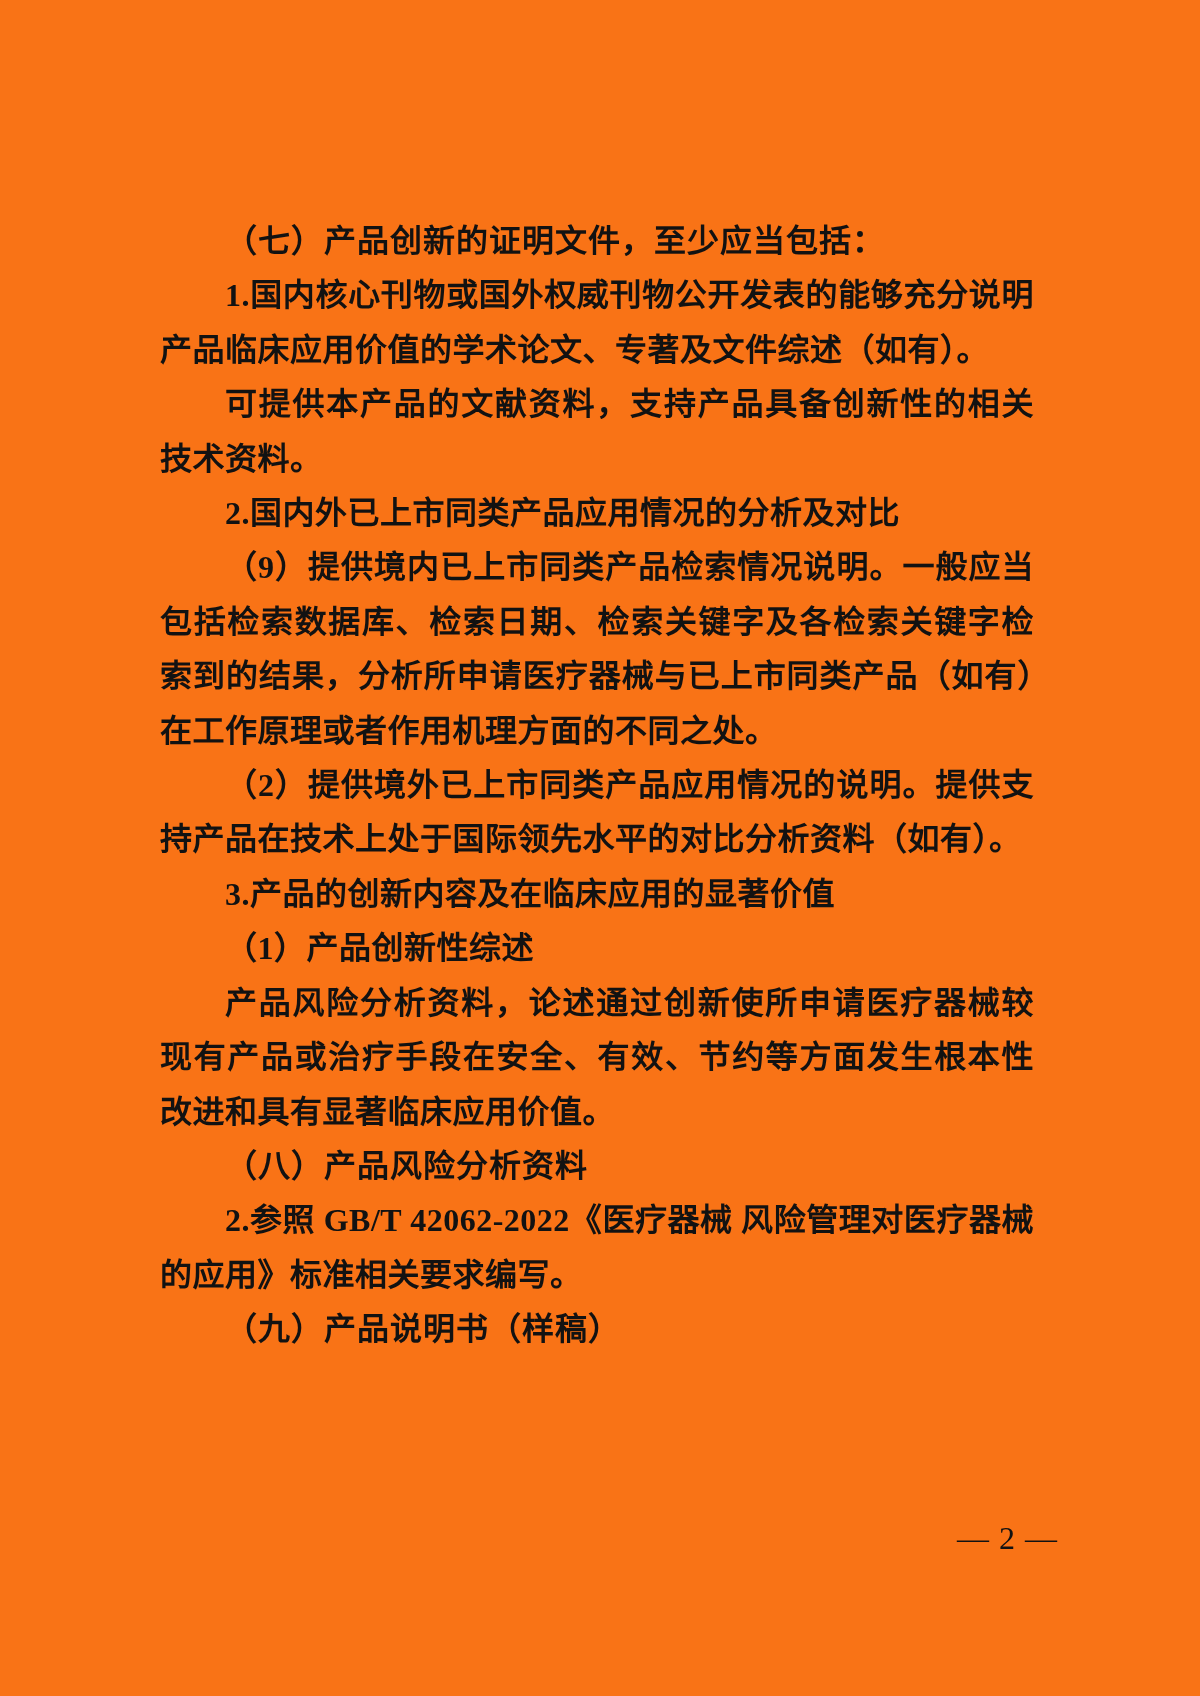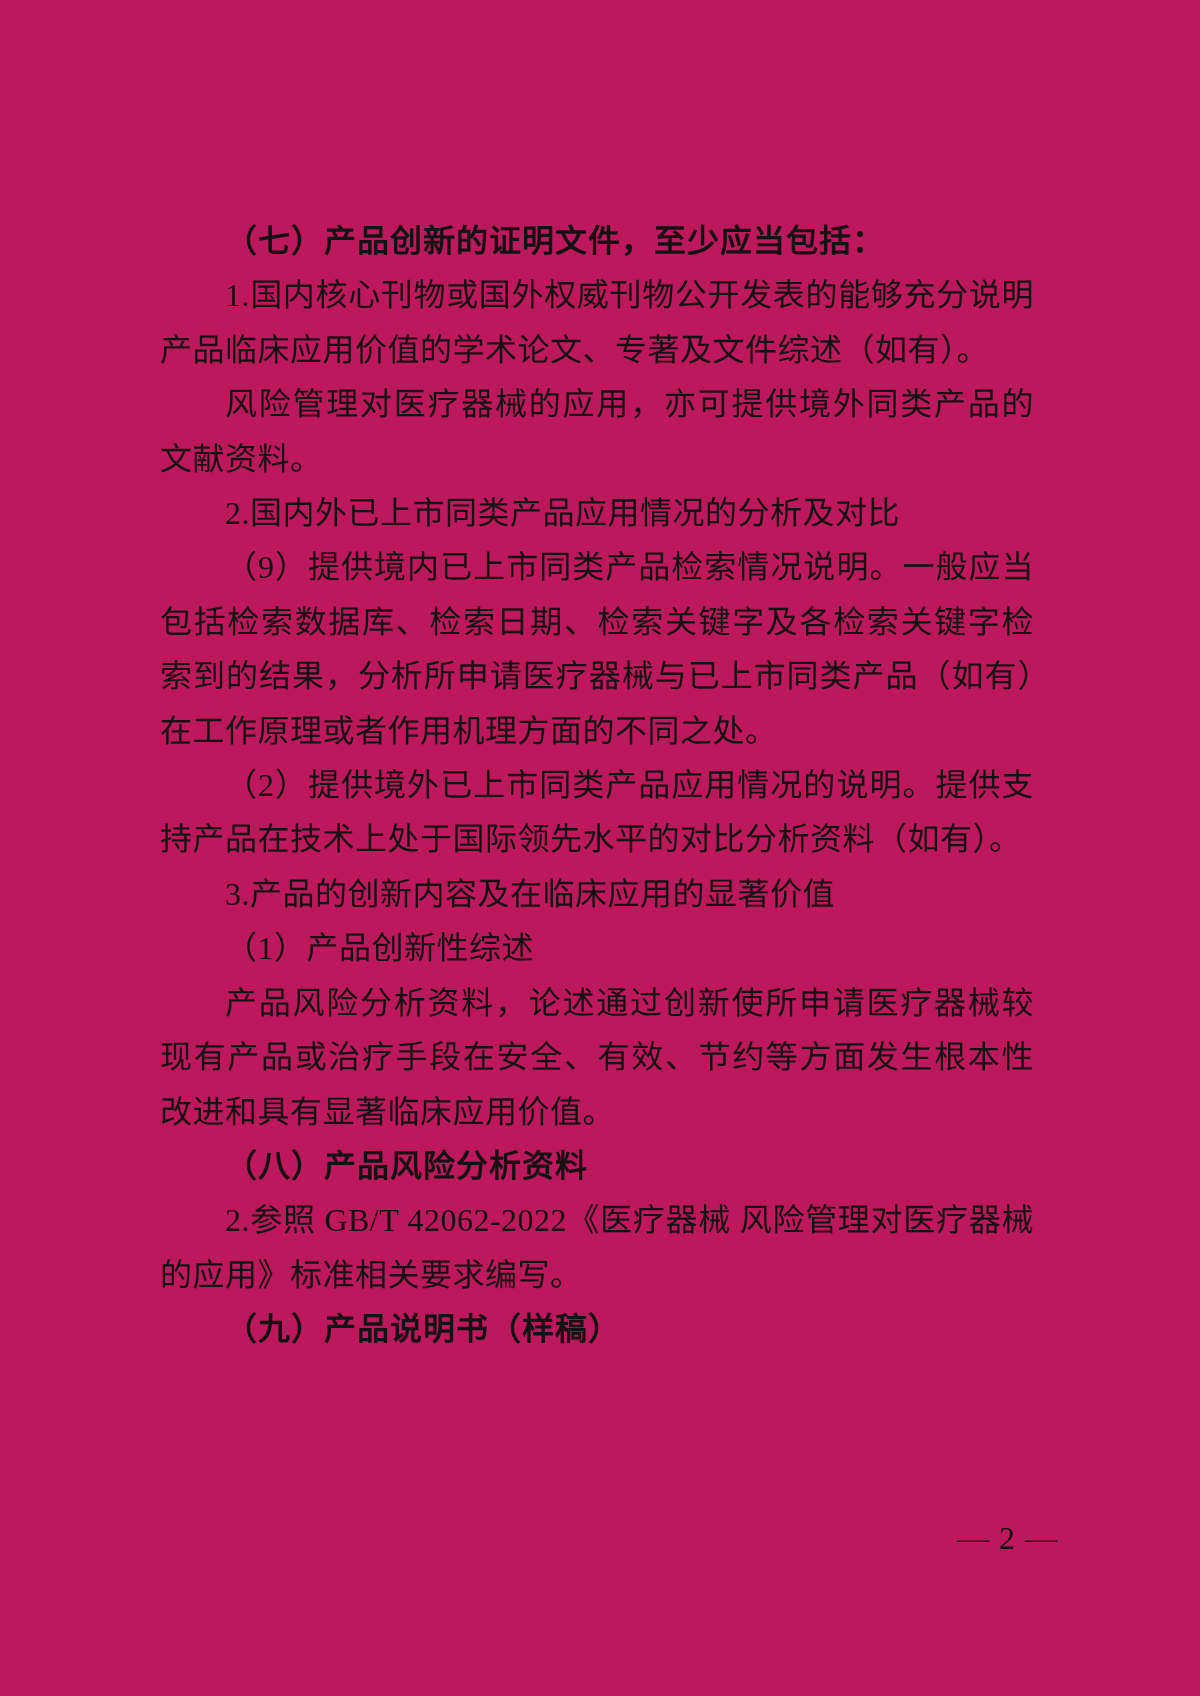--- a/index.html
+++ b/index.html
@@ -13,37 +13,37 @@
     background: #ffffff;
     color: #121212;
     font-family: "Liberation Serif", "DejaVu Serif", serif;
     overflow: hidden;
   }
   .page {
     position: absolute;
     left: 0; top: 0;
     width: 1200px;
     height: 1696px;
-    background: #be185d;
+    background: #f97316;
   }
   .content {
     position: absolute;
     left: 160px;
     top: 214px;
     width: 874px;
     font-size: 32px;
     line-height: 54.4px;
     text-align: justify;
     letter-spacing: 0.5px;
   }
   .content p {
     margin: 0;
     padding: 0;
     text-indent: 65px; 
-    font-weight: normal;
+    font-weight: bold;
   }
   .content p.heading {
     font-weight: bold;
     letter-spacing: 1px;
   }
   .page-number {
     position: absolute;
     top: 1511px;
     right: 142px;
     width: auto;
@@ -55,21 +55,21 @@
   }
 </style>
 </head>
 <body>
 
 <div class="page">
 
   <div class="content">
     <p class="heading">（七）产品创新的证明文件，至少应当包括：</p>
     <p>1.国内核心刊物或国外权威刊物公开发表的能够充分说明产品临床应用价值的学术论文、专著及文件综述（如有）。</p>
-    <p>风险管理对医疗器械的应用，亦可提供境外同类产品的文献资料。</p>
+    <p>可提供本产品的文献资料，支持产品具备创新性的相关技术资料。</p>
     <p>2.国内外已上市同类产品应用情况的分析及对比</p>
     <p>（9）提供境内已上市同类产品检索情况说明。一般应当包括检索数据库、检索日期、检索关键字及各检索关键字检索到的结果，分析所申请医疗器械与已上市同类产品（如有）在工作原理或者作用机理方面的不同之处。</p>
     <p>（2）提供境外已上市同类产品应用情况的说明。提供支持产品在技术上处于国际领先水平的对比分析资料（如有）。</p>
     <p>3.产品的创新内容及在临床应用的显著价值</p>
     <p>（1）产品创新性综述</p>
     <p>产品风险分析资料，论述通过创新使所申请医疗器械较现有产品或治疗手段在安全、有效、节约等方面发生根本性改进和具有显著临床应用价值。</p>
     <p class="heading">（八）产品风险分析资料</p>
     <p>2.参照 GB/T 42062-2022《医疗器械 风险管理对医疗器械的应用》标准相关要求编写。</p>
     <p class="heading">（九）产品说明书（样稿）</p>
   </div>

